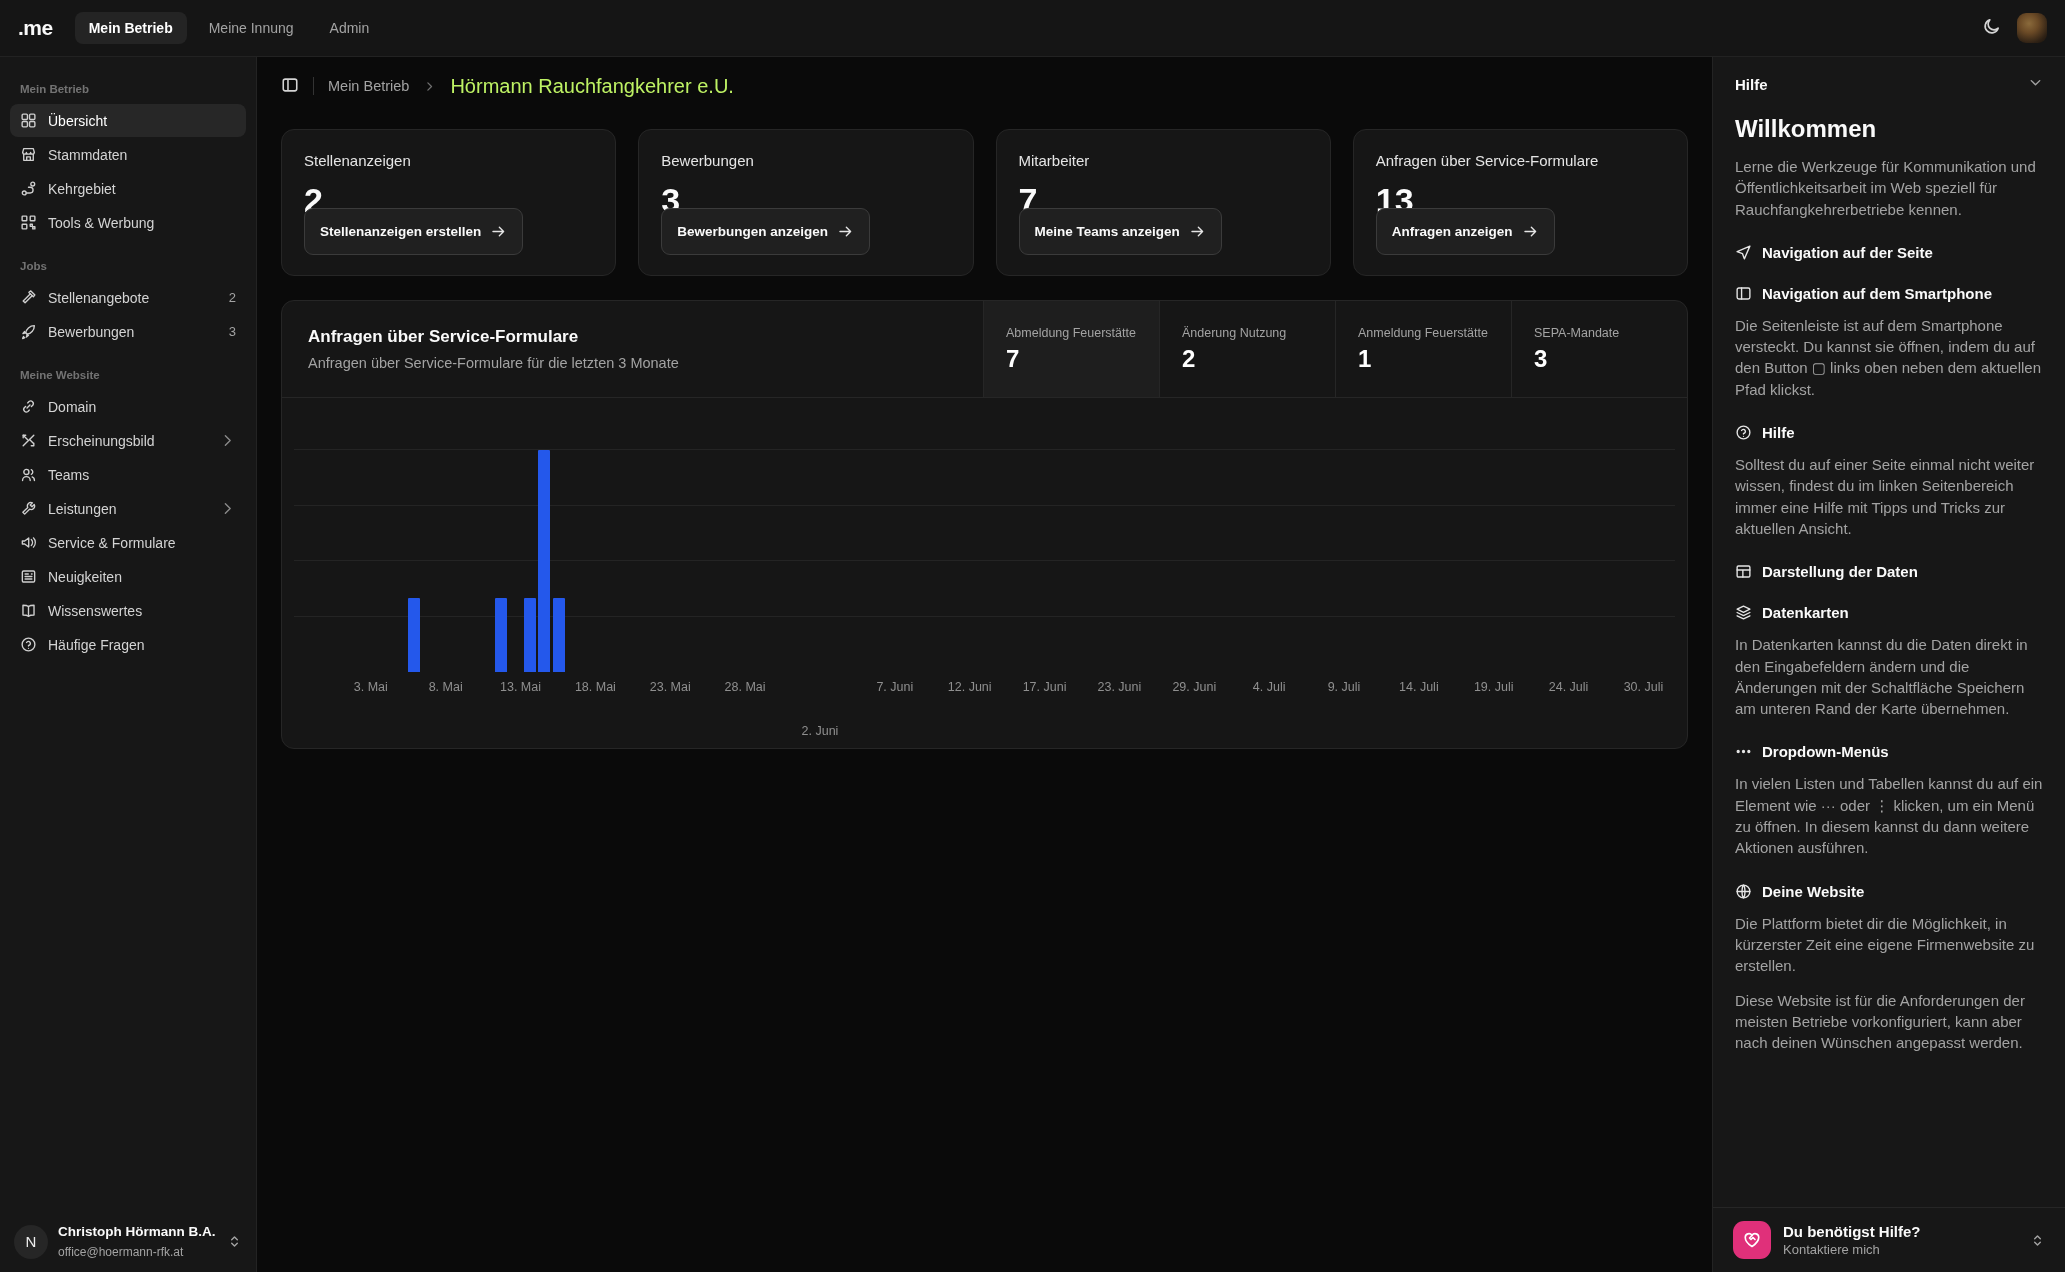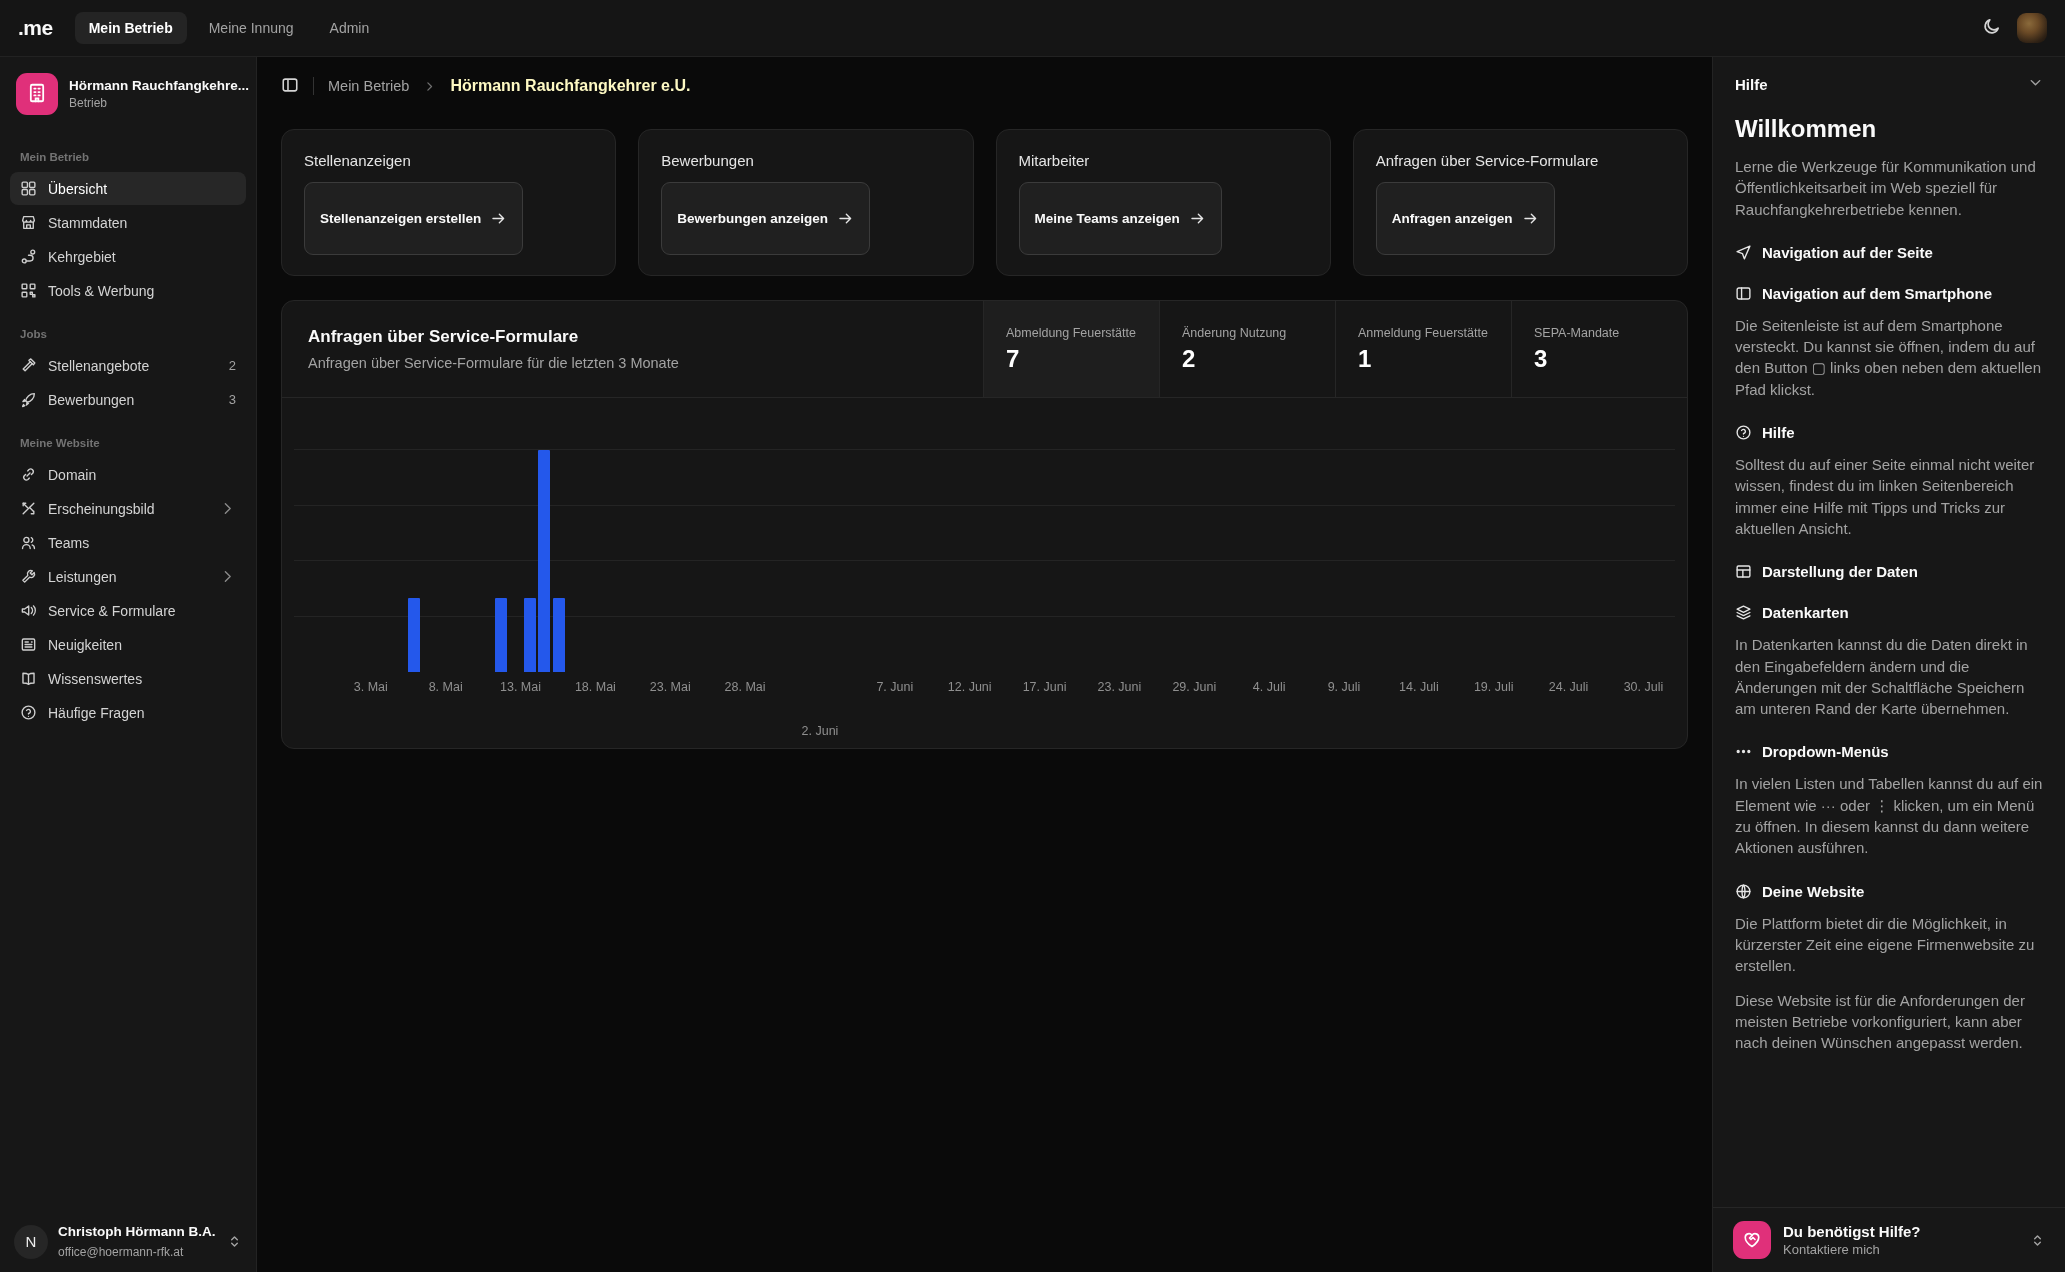--- a/index.html
+++ b/index.html
@@ -55,31 +55,31 @@
   .user-email { font-size:12px; color:#a3a3a3; margin-top:6px; white-space:nowrap; }
   .user-chev { margin-left:auto; color:#a3a3a3; display:flex; }
 
   
   .main { background:#0a0a0a; overflow:hidden; }
   .crumb-row { display:flex; align-items:center; height:58px; padding:0 24px; gap:14px; }
   .crumb-divider { width:1px; height:18px; background:#333; }
   .crumb-parent { color:#a3a3a3; font-size:14.5px; background:none; border:none;
                   font-family:inherit; cursor:pointer; }
   .crumb-sep { color:#6f6f6f; display:flex; }
-  .crumb-current { color:#fef9c3; font-size:16px; font-weight:bold; }
+  .crumb-current { color:#bef264; font-size:20px; font-weight:normal; }
 
   .cards-row { display:flex; gap:22px; padding:14px 24px 0 24px; }
   .stat-card { flex:1; height:147px; background:#161616; border:1px solid #262626;
                border-radius:13px; padding:22px; position:relative; }
   .stat-label { font-size:15px; color:#e5e5e5; }
   .stat-value { font-size:34px; font-weight:bold; margin-top:12px; }
   .stat-btn { position:absolute; left:22px; bottom:20px; display:flex; align-items:center;
               gap:9px; background:#202020; border:1px solid #3b3b3b; border-radius:9px;
               color:#fafafa; font-family:inherit; font-size:13.5px; font-weight:bold;
-              padding:27px 15px; cursor:pointer; }
+              padding:14px 15px; cursor:pointer; }
   .stat-btn .b-arrow { display:flex; color:#e5e5e5; }
 
   .chart-card { margin:24px 24px 0 24px; background:#161616; border:1px solid #262626;
                 border-radius:13px; overflow:hidden; }
   .chart-header { display:flex; border-bottom:1px solid #262626; }
   .chart-titles { flex:1; padding:26px 26px; }
   .chart-title { font-size:17px; font-weight:bold; }
   .chart-subtitle { font-size:14.5px; color:#a3a3a3; margin-top:8px; }
   .chart-tabs { display:flex; width:704px; flex:none; }
   .chart-tab { width:176px; border-left:1px solid #262626; padding:14px 22px;
@@ -135,34 +135,20 @@
           <svg width="19" height="19" viewBox="0 0 16 16" fill="none" stroke="currentColor" stroke-width="1.4" stroke-linecap="round" stroke-linejoin="round">
               <path d="M13.6 9.4A5.6 5.6 0 1 1 6.6 2.4a4.4 4.4 0 0 0 7 7z"></path>
             </svg>
         </span>
       </button>
       <div class="avatar-img"></div>
     </div>
   </header>
 
   <aside class="sidebar">
-    <div class="company">
-      <div class="company-logo">
-        <span>
-          <svg width="22" height="22" viewBox="0 0 16 16" fill="none" stroke="currentColor" stroke-width="1.3" stroke-linecap="round">
-              <rect x="3.5" y="2" width="9" height="12" rx="1"></rect>
-              <path d="M6 4.8h1M9 4.8h1M6 7.3h1M9 7.3h1M6 9.8h1M9 9.8h1M7 14v-2h2v2"></path>
-            </svg>
-        </span>
-      </div>
-      <div>
-        <div class="company-name">Hörmann Rauchfangkehre...</div>
-        <div class="company-type">Betrieb</div>
-      </div>
-    </div>
     <nav class="side-nav" id="side-nav">
         <div class="side-section-label">Mein Betrieb</div>
         <button class="side-item active">
           <span class="s-icon">
             <svg width="17" height="17" viewBox="0 0 16 16" fill="none" stroke="currentColor" stroke-width="1.3" stroke-linecap="round" stroke-linejoin="round">
               <rect x="2" y="2" width="5" height="5" rx="1"></rect>
               <rect x="9" y="2" width="5" height="5" rx="1"></rect>
               <rect x="2" y="9" width="5" height="5" rx="1"></rect>
               <rect x="9" y="9" width="5" height="5" rx="1"></rect>
             </svg>

